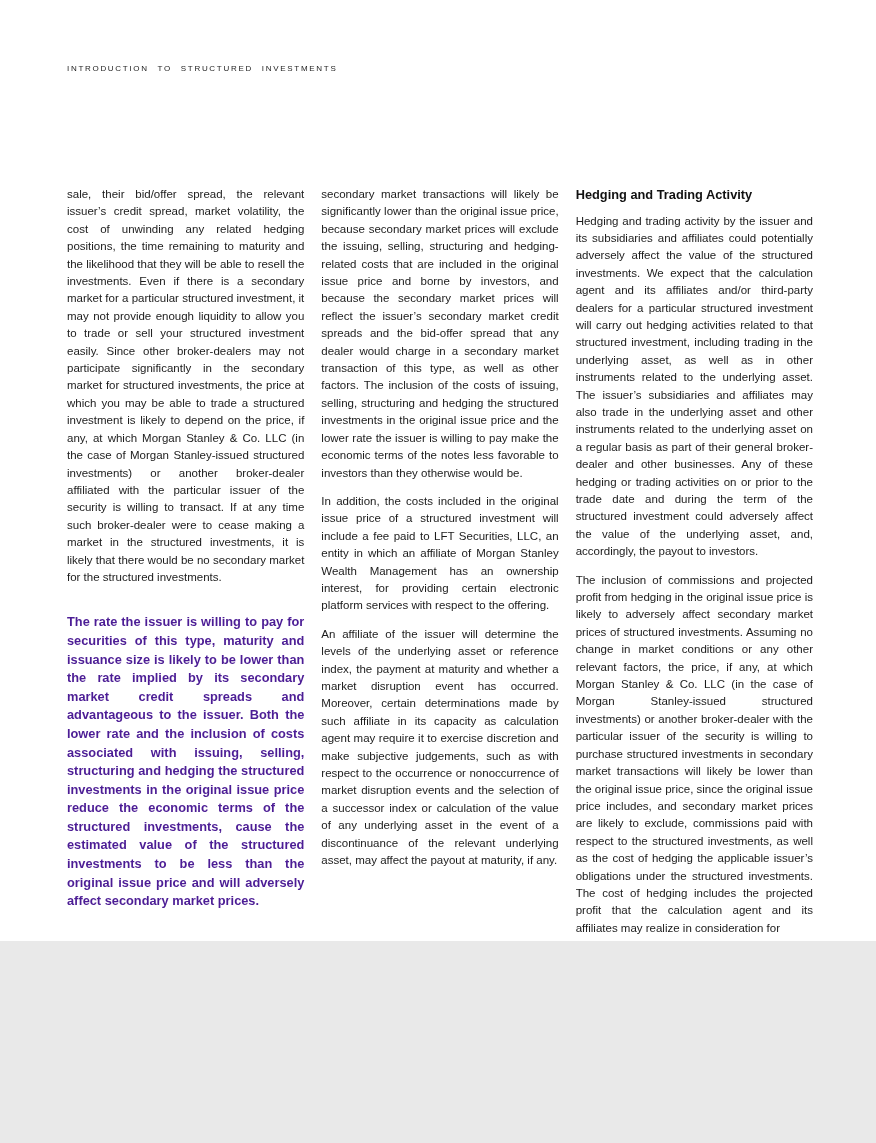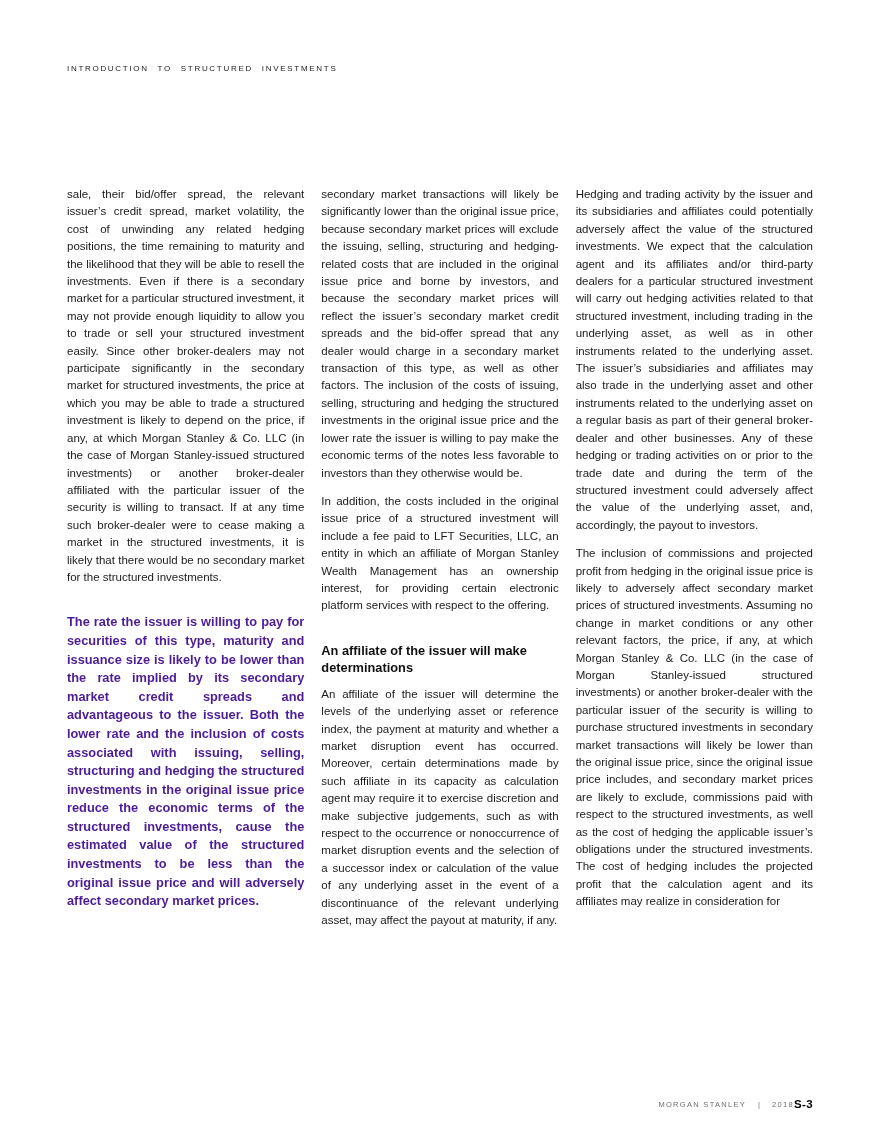--- a/index.html
+++ b/index.html
@@ -3,21 +3,21 @@
 <meta charset="utf-8">
 <style>
   html, body {
     margin: 0;
     padding: 0;
     background: #e9e9e9;
   }
   .page {
     position: relative;
     width: 876px;
-    height: 1143px;
+    height: 941px;
     margin: 0 auto;
     background: #ffffff;
     font-family: "Liberation Sans", sans-serif;
     color: #1b1b1b;
     overflow: hidden;
     box-sizing: border-box;
   }
   .doc-header {
     position: absolute;
     top: 64px;
@@ -99,25 +99,25 @@
   <div class="columns">
 
     <div class="col">
       <p class="body-p">sale, their bid/offer spread, the relevant issuer’s credit spread, market volatility, the cost of unwinding any related hedging positions, the time remaining to maturity and the likelihood that they will be able to resell the investments. Even if there is a secondary market for a particular structured investment, it may not provide enough liquidity to allow you to trade or sell your structured investment easily. Since other broker-dealers may not participate significantly in the secondary market for structured investments, the price at which you may be able to trade a structured investment is likely to depend on the price, if any, at which Morgan Stanley &amp; Co. LLC (in the case of Morgan Stanley-issued structured investments) or another broker-dealer affiliated with the particular issuer of the security is willing to transact. If at any time such broker-dealer were to cease making a market in the structured investments, it is likely that there would be no secondary market for the structured investments.</p>
       <p class="lead-p">The rate the issuer is willing to pay for securities of this type, maturity and issuance size is likely to be lower than the rate implied by its secondary market credit spreads and advantageous to the issuer. Both the lower rate and the inclusion of costs associated with issuing, selling, structuring and hedging the structured investments in the original issue price reduce the economic terms of the structured investments, cause the estimated value of the structured investments to be less than the original issue price and will adversely affect secondary market prices.</p>
     </div>
 
     <div class="col">
       <p class="body-p">secondary market transactions will likely be significantly lower than the original issue price, because secondary market prices will exclude the issuing, selling, structuring and hedging-related costs that are included in the original issue price and borne by investors, and because the secondary market prices will reflect the issuer’s secondary market credit spreads and the bid-offer spread that any dealer would charge in a secondary market transaction of this type, as well as other factors. The inclusion of the costs of issuing, selling, structuring and hedging the structured investments in the original issue price and the lower rate the issuer is willing to pay make the economic terms of the notes less favorable to investors than they otherwise would be.</p>
       <p class="body-p">In addition, the costs included in the original issue price of a structured investment will include a fee paid to LFT Securities, LLC, an entity in which an affiliate of Morgan Stanley Wealth Management has an ownership interest, for providing certain electronic platform services with respect to the offering.</p>
-      <h2 class="sec-heading">An affiliate of the issuer will make determinations</h2>
       <p class="body-p">An affiliate of the issuer will determine the levels of the underlying asset or reference index, the payment at maturity and whether a market disruption event has occurred. Moreover, certain determinations made by such affiliate in its capacity as calculation agent may require it to exercise discretion and make subjective judgements, such as with respect to the occurrence or nonoccurrence of market disruption events and the selection of a successor index or calculation of the value of any underlying asset in the event of a discontinuance of the relevant underlying asset, may affect the payout at maturity, if any.</p>
     </div>
 
     <div class="col">
+      <h2 class="sec-heading first">Hedging and Trading Activity</h2>
       <p class="body-p">Hedging and trading activity by the issuer and its subsidiaries and affiliates could potentially adversely affect the value of the structured investments. We expect that the calculation agent and its affiliates and/or third-party dealers for a particular structured investment will carry out hedging activities related to that structured investment, including trading in the underlying asset, as well as in other instruments related to the underlying asset. The issuer’s subsidiaries and affiliates may also trade in the underlying asset and other instruments related to the underlying asset on a regular basis as part of their general broker-dealer and other businesses. Any of these hedging or trading activities on or prior to the trade date and during the term of the structured investment could adversely affect the value of the underlying asset, and, accordingly, the payout to investors.</p>
       <p class="body-p">The inclusion of commissions and projected profit from hedging in the original issue price is likely to adversely affect secondary market prices of structured investments. Assuming no change in market conditions or any other relevant factors, the price, if any, at which Morgan Stanley &amp; Co. LLC (in the case of Morgan Stanley-issued structured investments) or another broker-dealer with the particular issuer of the security is willing to purchase structured investments in secondary market transactions will likely be lower than the original issue price, since the original issue price includes, and secondary market prices are likely to exclude, commissions paid with respect to the structured investments, as well as the cost of hedging the applicable issuer’s obligations under the structured investments. The cost of hedging includes the projected profit that the calculation agent and its affiliates may realize in consideration for</p>
     </div>
 
   </div>
 
   <div class="doc-footer">
     <span class="footer-meta">MORGAN STANLEY</span>
     <span class="footer-sep">|</span>
     <span class="footer-meta">2018</span>

